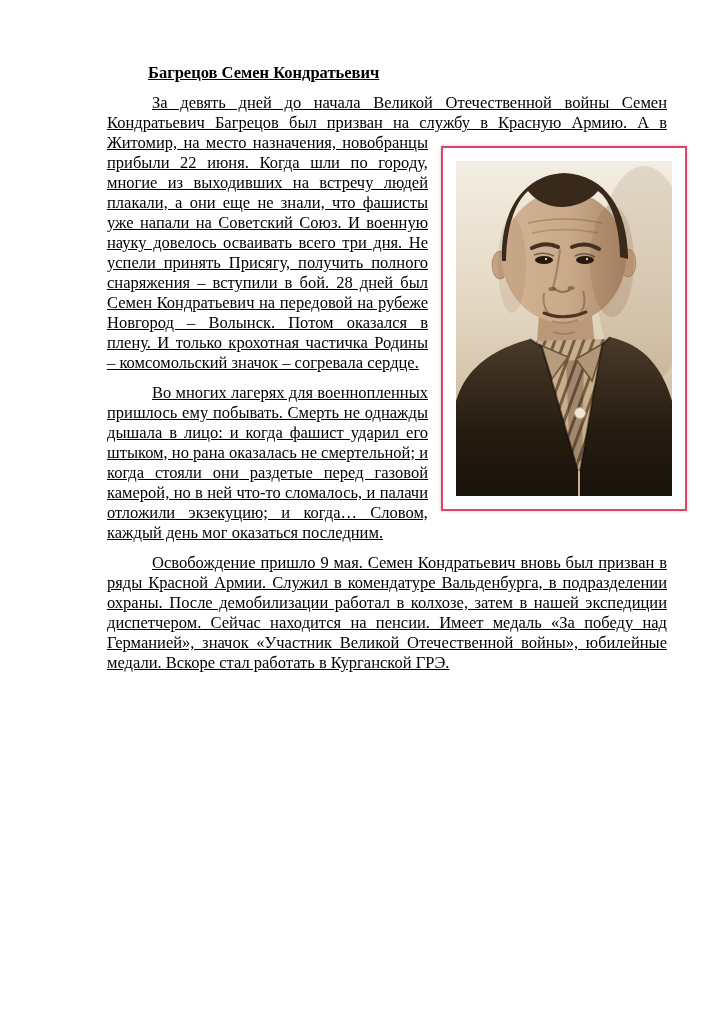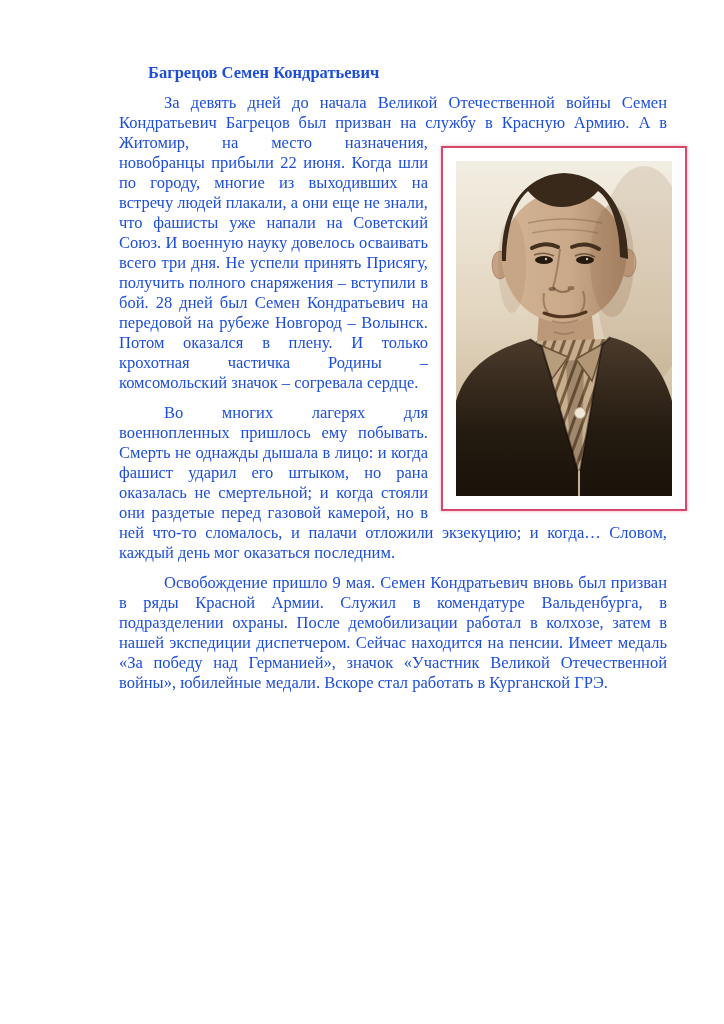--- a/index.html
+++ b/index.html
@@ -7,34 +7,35 @@
 
   .page {
     box-sizing: border-box;
     width: 724px;
     height: 1024px;
     padding: 63px 57px 0 103px;
     background: #ffffff;
     font-family: "Liberation Serif", "DejaVu Serif", serif;
     font-size: 16.5px;
     line-height: 20px;
-    color: #1d4ed8;
+    color: #000000;
+    text-decoration: underline;
   }
 
   .doc-title {
     font-size: 16.5px;
     line-height: 20px;
     font-weight: bold;
     margin: 0 0 10px 0;
     padding-left: 45px;
     text-align: left;
   }
 
   .para {
-    margin: 0 0 10px 16px;
+    margin: 0 0 10px 4px;
     text-align: justify;
     text-indent: 45px;
   }
 
   
   .photo-frame {
     float: right;
     display: block;
     box-sizing: content-box;
     width: 216px;

